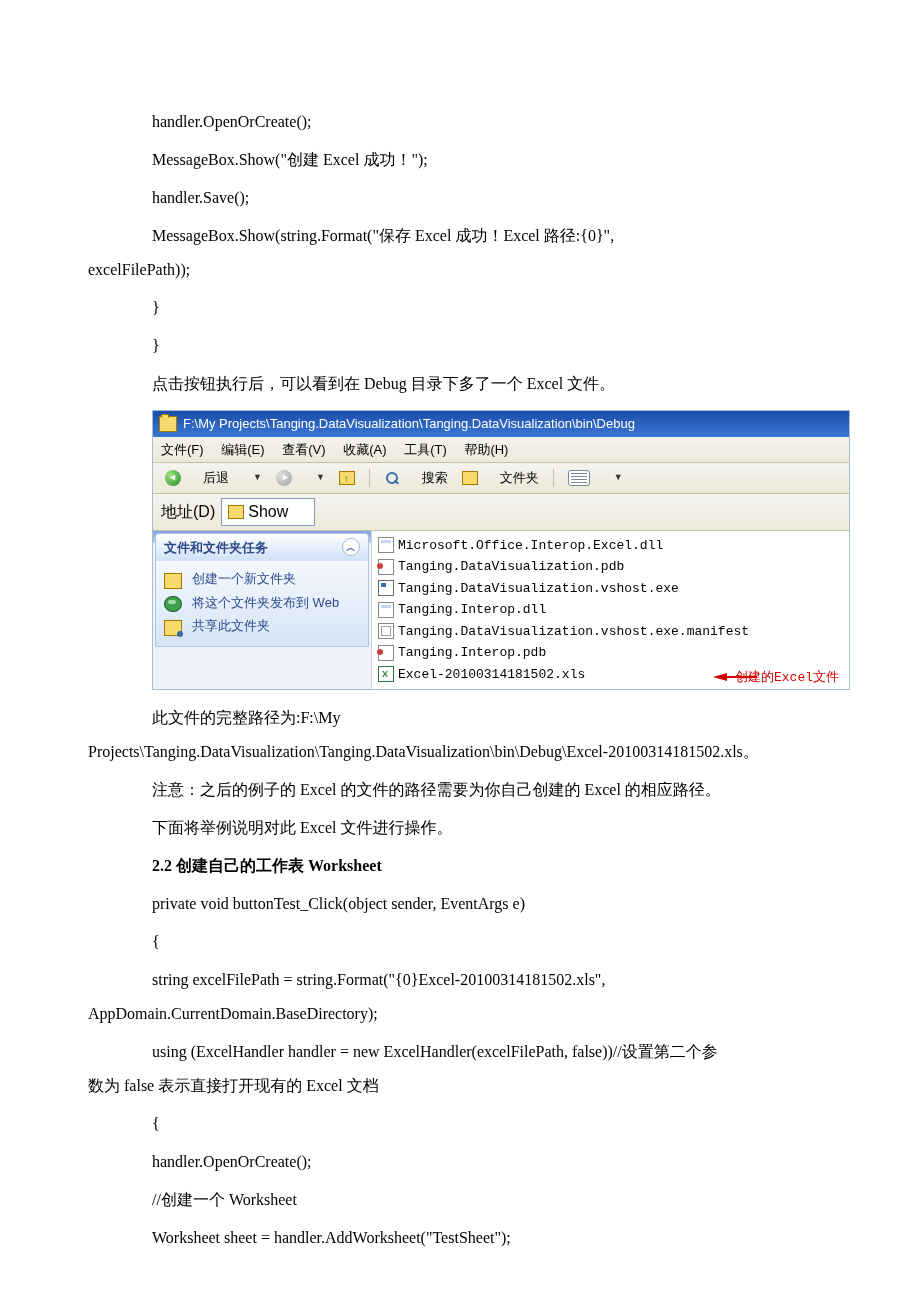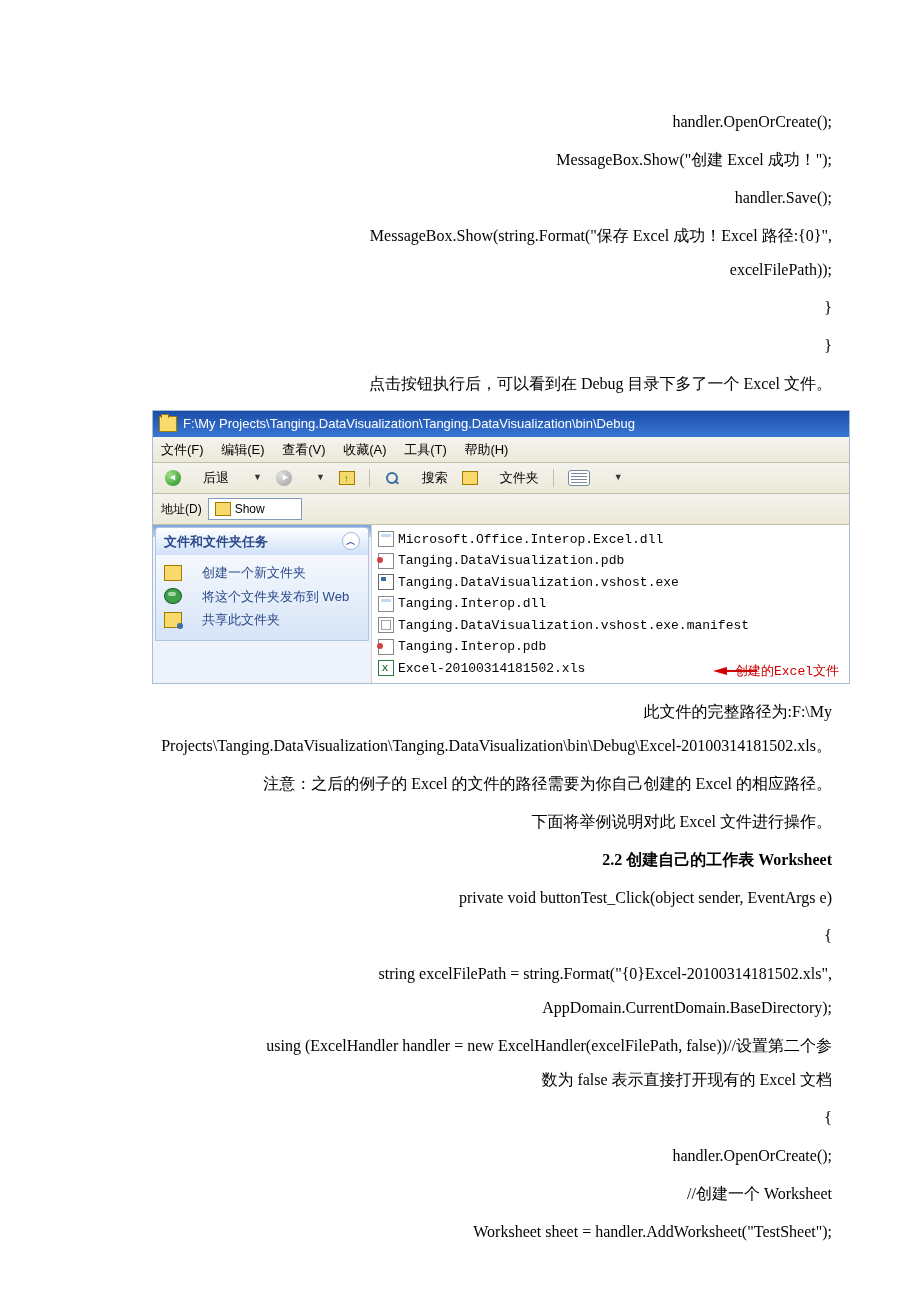--- a/index.html
+++ b/index.html
@@ -8,21 +8,20 @@
     color: #000;
     background: #fff;
     margin: 0;
     padding: 110px 88px 60px 88px;
     width: 920px;
     box-sizing: border-box;
     line-height: 1.5;
   }
   p {
     margin: 0 0 14px 0;
-    text-align: right;
   }
   .indent1 { padding-left: 64px; }
   .no-indent { padding-left: 0; }
   .tight { margin-bottom: 10px; }
   .bold { font-weight: bold; font-family: Liberation Serif, serif; }
 
   
   .explorer {
     margin: 9px 0 16px 64px;
     width: 696px;
@@ -119,21 +118,21 @@
   .sep-v { width:1px; height:18px; background:#c4c0a8; margin:0 4px; }
   .drop { font-size: 9px; color: #333; margin-left:2px; }
 
   .addressbar {
     background: linear-gradient(to bottom, #f4f3ee, #ece9d8);
     border-bottom: 1px solid #c4c0a8;
     padding: 4px 8px;
     display: flex;
     align-items: center;
     gap: 6px;
-    font-size: 12px;
+    font-size: 16px;
   }
   .addr-field {
     background: #fff;
     border: 1px solid #7f9db9;
     padding: 1px 6px;
     display: inline-flex;
     align-items: center;
     gap: 4px;
     min-width: 80px;
   }
@@ -166,21 +165,21 @@
     background: linear-gradient(to bottom, #fff, #cfe0f7);
     border-radius: 4px 4px 0 0;
   }
   .tasks-hdr .chev {
     width: 16px; height: 16px; border-radius: 50%;
     background: #fff; border: 1px solid #9fb9e0;
     display: flex; align-items: center; justify-content: center;
     font-size: 10px; color: #2c4a8a;
   }
   .tasks-box ul { list-style: none; margin: 6px 0 0 0; padding: 0 8px; }
-  .tasks-box li { display: flex; align-items: center; gap: 20px; padding: 2px 0; color: #2c4a8a; }
+  .tasks-box li { display: flex; align-items: flex-end; gap: 10px; padding: 2px 0; color: #2c4a8a; }
   .li-ico { width: 16px; height: 14px; display: inline-block; flex-shrink: 0; }
   .li-folder { background: #f7d96c; border: 1px solid #a37a00; }
   .li-globe { border-radius: 50%; background: #3ea04a; border: 1px solid #1a5a2a; position:relative; }
   .li-globe::after { content:""; position:absolute; left:3px; top:3px; width:8px; height:4px; background:#a6d9a6; border-radius:2px; }
   .li-share { background:#f7d96c; border:1px solid #a37a00; position:relative; }
   .li-share::after { content:""; position:absolute; right:-2px; bottom:-2px; width:6px; height:6px; background:#3a6ea5; border-radius:50%; }
 
   .file-list {
     flex: 1;
     border-left: 1px solid #d0d0d0;

